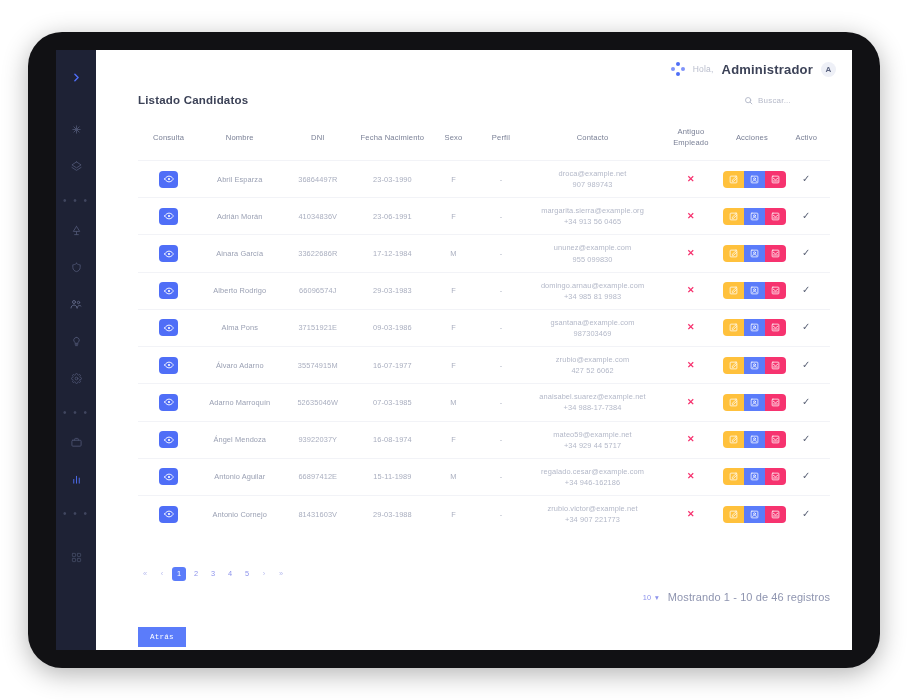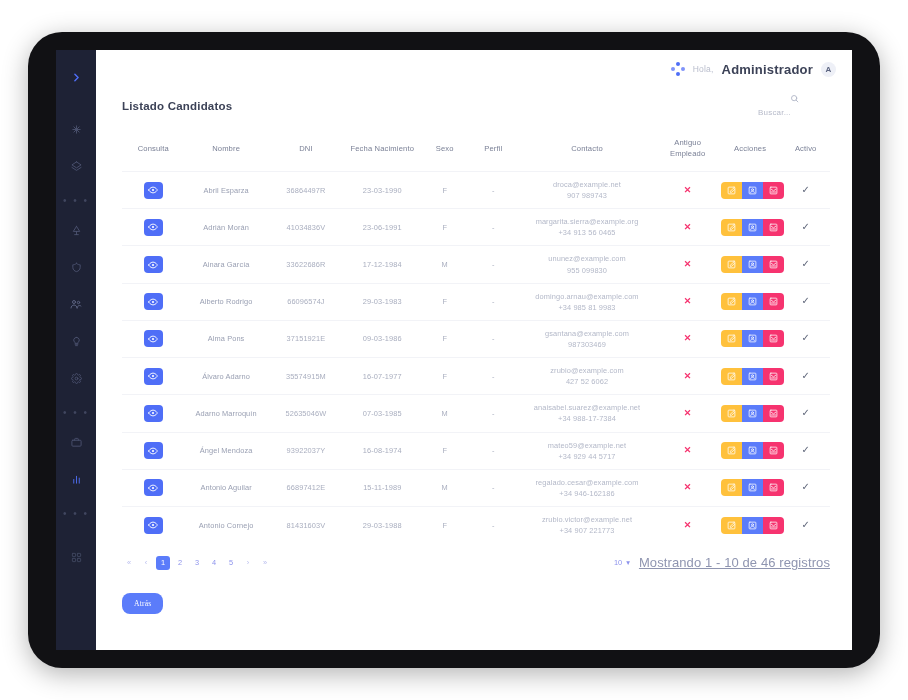--- a/index.html
+++ b/index.html
@@ -55,20 +55,21 @@
   }
   .gap-md { height: 14px; }
 
   
   #content {
     flex: 1 1 auto;
     background: #ffffff;
     display: flex;
     flex-direction: column;
     position: relative;
+    padding-left: 16px;
   }
 
   
   #topbar {
     height: 38px;
     display: flex; align-items: center; justify-content: flex-end;
     padding-right: 16px;
     gap: 8px;
     flex: 0 0 38px;
   }
@@ -90,21 +91,21 @@
     font-weight: bold;
   }
 
   
   #title-row {
     display: flex; align-items: center; justify-content: space-between;
     padding: 6px 22px 0 26px;
     flex: 0 0 auto;
   }
   #page-title { font-size: 11.5px; color: #3c4257; font-weight: bold; letter-spacing: .2px; }
-  #search-box { display: flex; align-items: center; gap: 5px; flex-direction: column; }
+  #search-box { display: flex; align-items: center; gap: 5px; }
   #search-box svg { display:block; }
   #search-input {
     border: none; outline: none; background: transparent;
     font-family: "Liberation Sans", sans-serif;
     font-size: 8px; color: #aeb3c4; width: 72px;
     letter-spacing: .2px;
   }
   #search-input::placeholder { color: #b6bac9; }
 
   
@@ -155,33 +156,33 @@
   #pager { display: flex; align-items: center; gap: 3px; }
   .pg {
     min-width: 14px; height: 14px; padding: 0 3px;
     display: flex; align-items: center; justify-content: center;
     font-size: 7.4px; color: #8d93ec; border-radius: 3px;
     background: transparent; border: none; cursor: pointer;
     font-family: "Liberation Sans", sans-serif;
   }
   .pg.arrow { color: #b7bbee; }
   .pg.active { background: #5b7cfa; color: #ffffff; }
-  #pager-right { display: flex; align-items: center; gap: 9px; }
+  #pager-right { display: flex; align-items: center; gap: 9px; margin-top: 47px; }
   #per-page {
     display: flex; align-items: center; gap: 4px;
     font-size: 7.4px; color: #8d93ec; cursor: pointer;
   }
-  #showing { font-size: 13px; color: #8f95b0; letter-spacing: .1px; text-decoration: underline; }
+  #showing { font-size: 11px; color: #8f95b0; letter-spacing: .1px; }
 
   
   #back-row { padding: 22px 0 0 26px; flex: 0 0 auto; }
   #back-btn {
     background: #5b7cfa; color: #fff; border: none;
-    font-size: 7.6px; padding: 6px 12px; border-radius: 8px;
-    cursor: pointer; font-family: Liberation Serif, serif;
+    font-size: 7.6px; padding: 6px 12px; border-radius: 0;
+    cursor: pointer; font-family: Liberation Mono, monospace;
     letter-spacing: .2px;
   }
 
   
   #footer {
     margin-top: auto;
     border-top: 1px solid #eceef4;
     padding: 9px 0 0 24px;
     height: 34px;
     flex: 0 0 34px;

